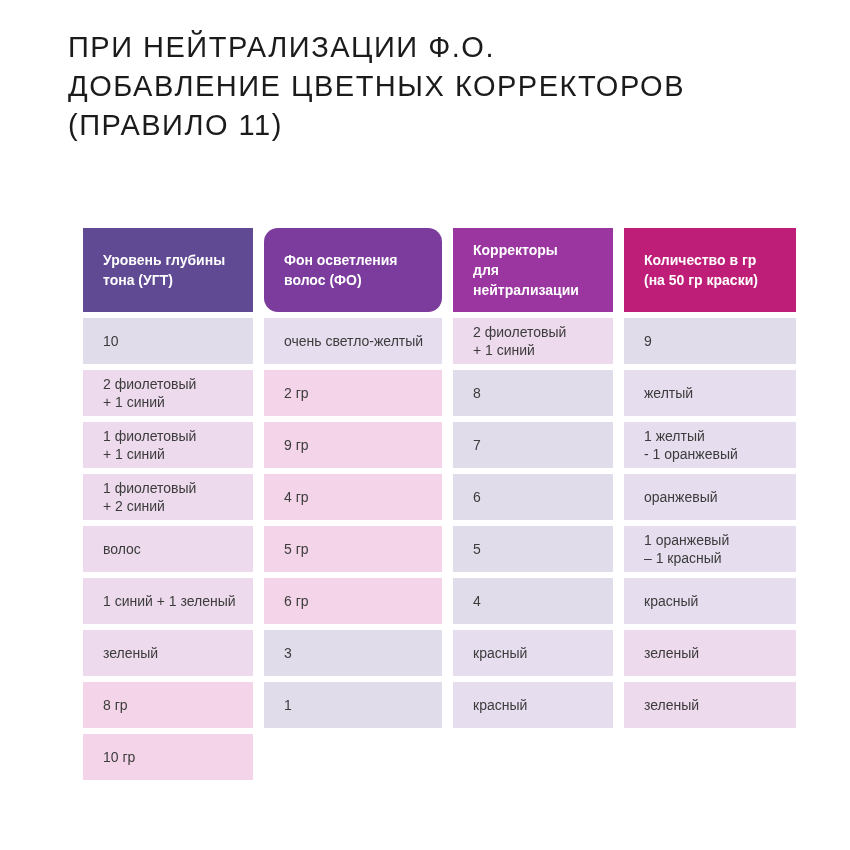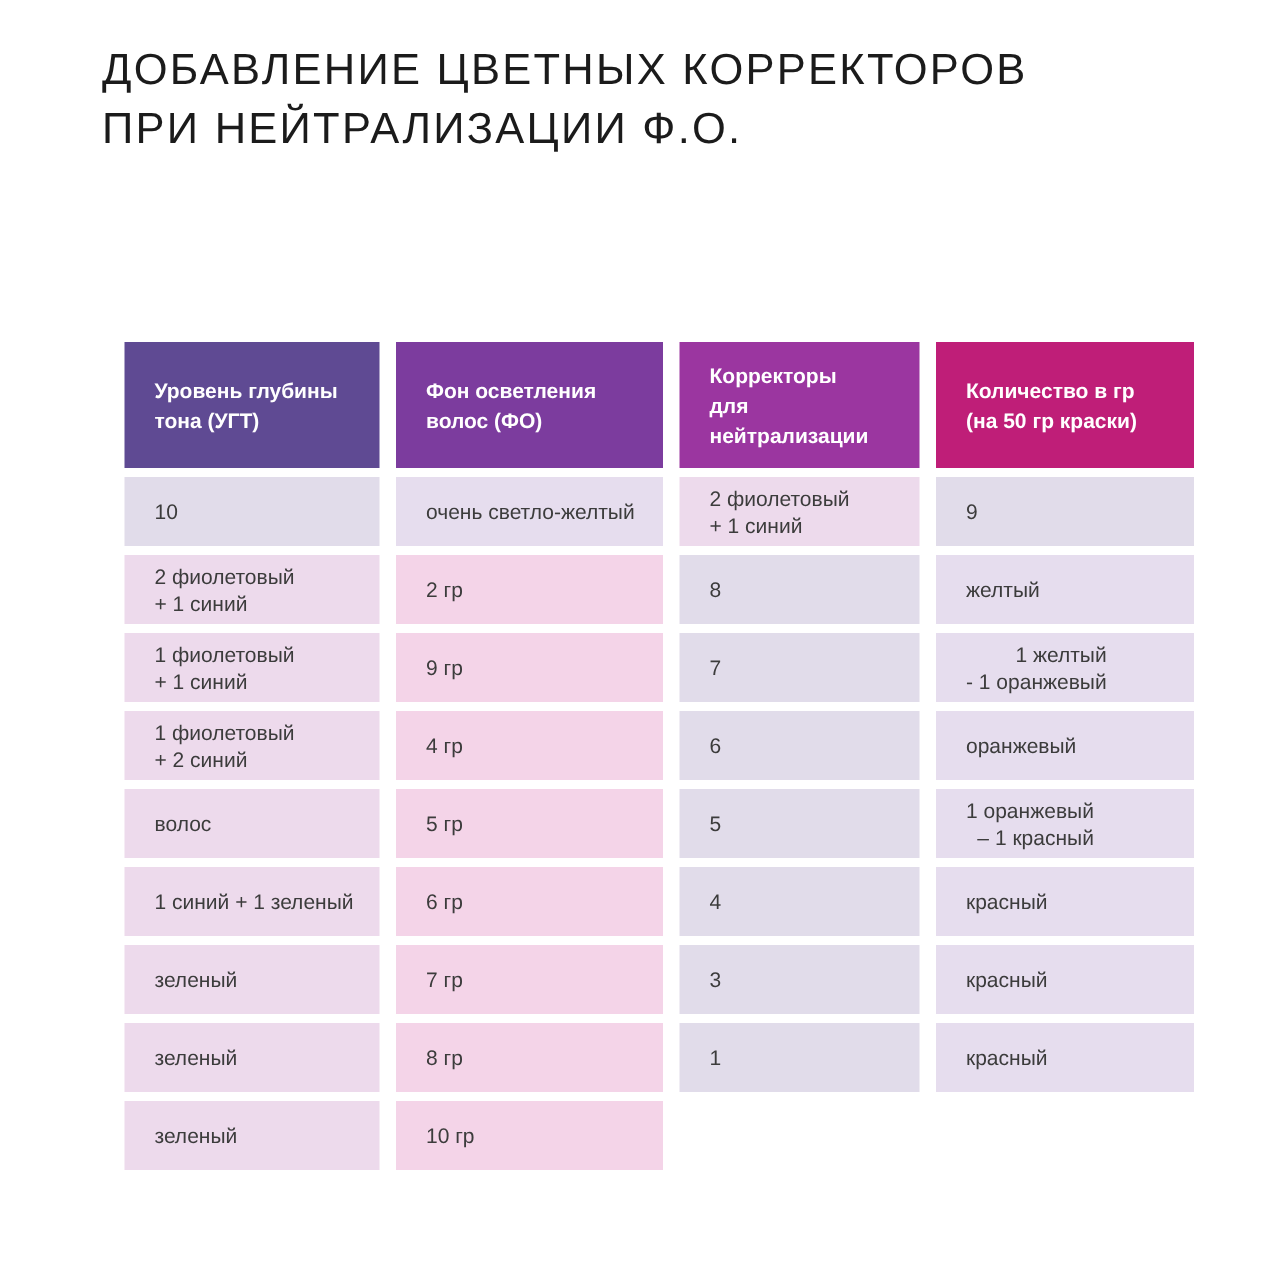--- a/index.html
+++ b/index.html
@@ -43,47 +43,48 @@
     align-items: center;
     box-sizing: border-box;
     padding: 0 12px 0 20px;
     color: var(--header-text, #ffffff);
     font-size: 14px;
     font-weight: 700;
     line-height: 1.45;
     white-space: pre-line;
   }
   .th.h0 { background: var(--h0, #5f4a93); }
-  .th.h1 { background: var(--h1, #7c3c9e); }
+  .th.h1 { background: var(--h1, #7c3c9e); border-radius: 14px; }
   .th.h2 { background: var(--h2, #9b36a0); }
   .th.h3 { background: var(--h3, #bf1e78); }
   .cell {
     height: 46px;
     display: flex;
     align-items: center;
     box-sizing: border-box;
     padding: 0 10px 0 20px;
     color: var(--body-text, #3c3c3c);
     font-size: 14px;
     line-height: 1.3;
     white-space: pre-line;
   }
   .cell.c0 { background: var(--b0, #e1dcea); }
-  .cell.c1 { background: var(--b1, #e6ddee); text-align: right; }
+  .cell.c1 { background: var(--b1, #e6ddee); }
   .cell.c2 { background: var(--b2, #eddaec); }
   .cell.c3 { background: var(--b3, #f4d4e8); }
 </style>
 </head>
 <body>
 
 <div class="canvas">
 
   <h1 class="title">
+    <span>ПРИ НЕЙТРАЛИЗАЦИИ Ф.О.</span>
     <span>ДОБАВЛЕНИЕ ЦВЕТНЫХ КОРРЕКТОРОВ</span>
-    <span>ПРИ НЕЙТРАЛИЗАЦИИ Ф.О.</span>
+    <span>(ПРАВИЛО 11)</span>
   </h1>
 
   <div class="table">
 
     <div class="th h0">Уровень глубины
 тона (УГТ)</div>
     <div class="th h1">Фон осветления
 волос (ФО)</div>
     <div class="th h2">Корректоры
 для нейтрализации</div>
@@ -120,21 +121,20 @@
 
     <div class="cell c0">5</div>
     <div class="cell c1">1 оранжевый
 – 1 красный</div>
     <div class="cell c2">1 синий + 1 зеленый</div>
     <div class="cell c3">6 гр</div>
 
     <div class="cell c0">4</div>
     <div class="cell c1">красный</div>
     <div class="cell c2">зеленый</div>
-    <div class="cell c3">7 гр</div>
 
     <div class="cell c0">3</div>
     <div class="cell c1">красный</div>
     <div class="cell c2">зеленый</div>
     <div class="cell c3">8 гр</div>
 
     <div class="cell c0">1</div>
     <div class="cell c1">красный</div>
     <div class="cell c2">зеленый</div>
     <div class="cell c3">10 гр</div>

